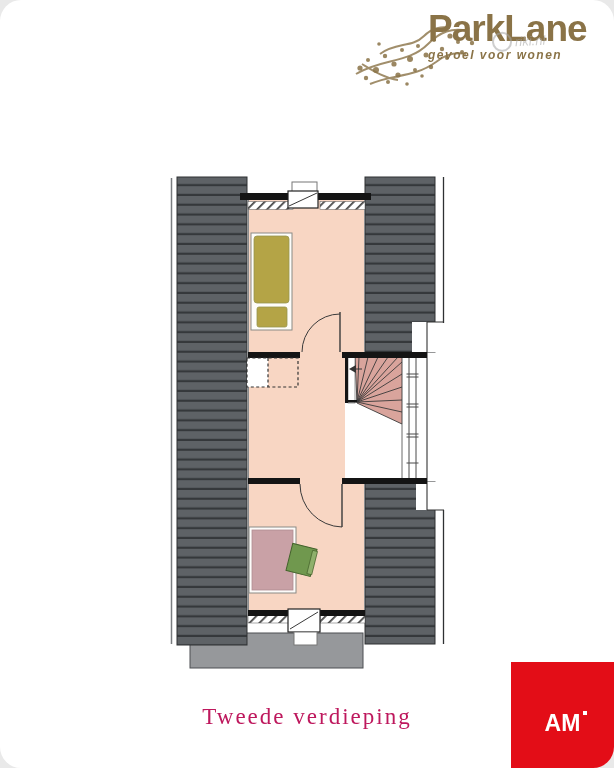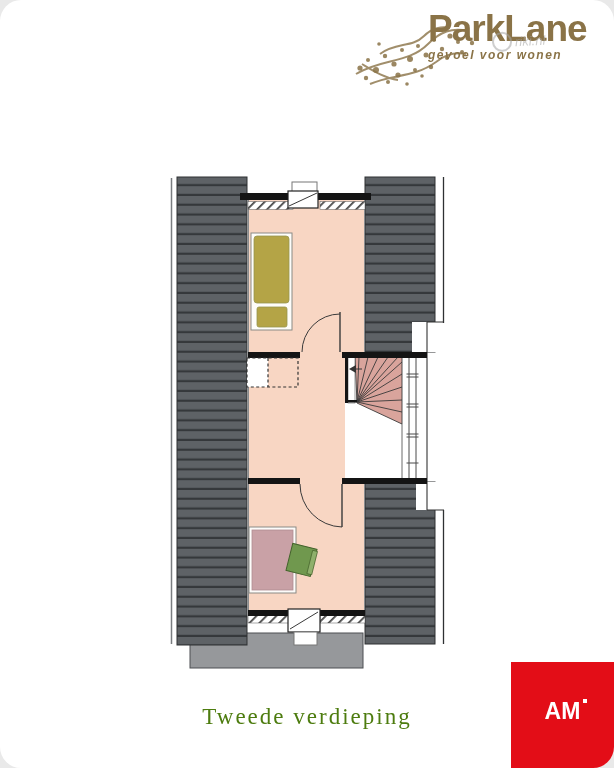--- a/index.html
+++ b/index.html
@@ -17,26 +17,26 @@
               color:#a6a6a6;opacity:.55;font-size:13px;font-style:italic;transform:rotate(-3deg);}
   .wm-ring{width:16px;height:16px;border:2px solid #a6a6a6;border-radius:50%;}
 
   
   .plan{position:absolute;left:165px;top:170px;width:290px;height:505px;}
   .plan svg{display:block;width:290px;height:505px;}
 
   
   .caption{position:absolute;left:0;top:704px;width:614px;text-align:center;
            font-family:"Liberation Serif",serif;font-size:23px;letter-spacing:2px;
-           color:#4d7c0f;}
+           color:#be185d;}
 
   
   .am-block{position:absolute;left:511px;top:662px;width:103px;height:106px;background:#e30d17;
             display:flex;justify-content:center;align-items:flex-start;}
-  .am-text{position:relative;margin-top:36px;color:#ffffff;font-size:23px;font-weight:800;
+  .am-text{position:relative;margin-top:48px;color:#ffffff;font-size:23px;font-weight:800;
            letter-spacing:0;font-family:"Liberation Sans",sans-serif;}
   .am-dot{position:absolute;right:-7px;top:1px;width:4px;height:4px;background:#ffffff;}
 </style>
 </head>
 <body>
 
 <div class="page">
 
   <svg class="brand-flourish" viewBox="0 0 155 88">
     <g fill="none" stroke="#8a7347" stroke-width="2" opacity="0.8">

